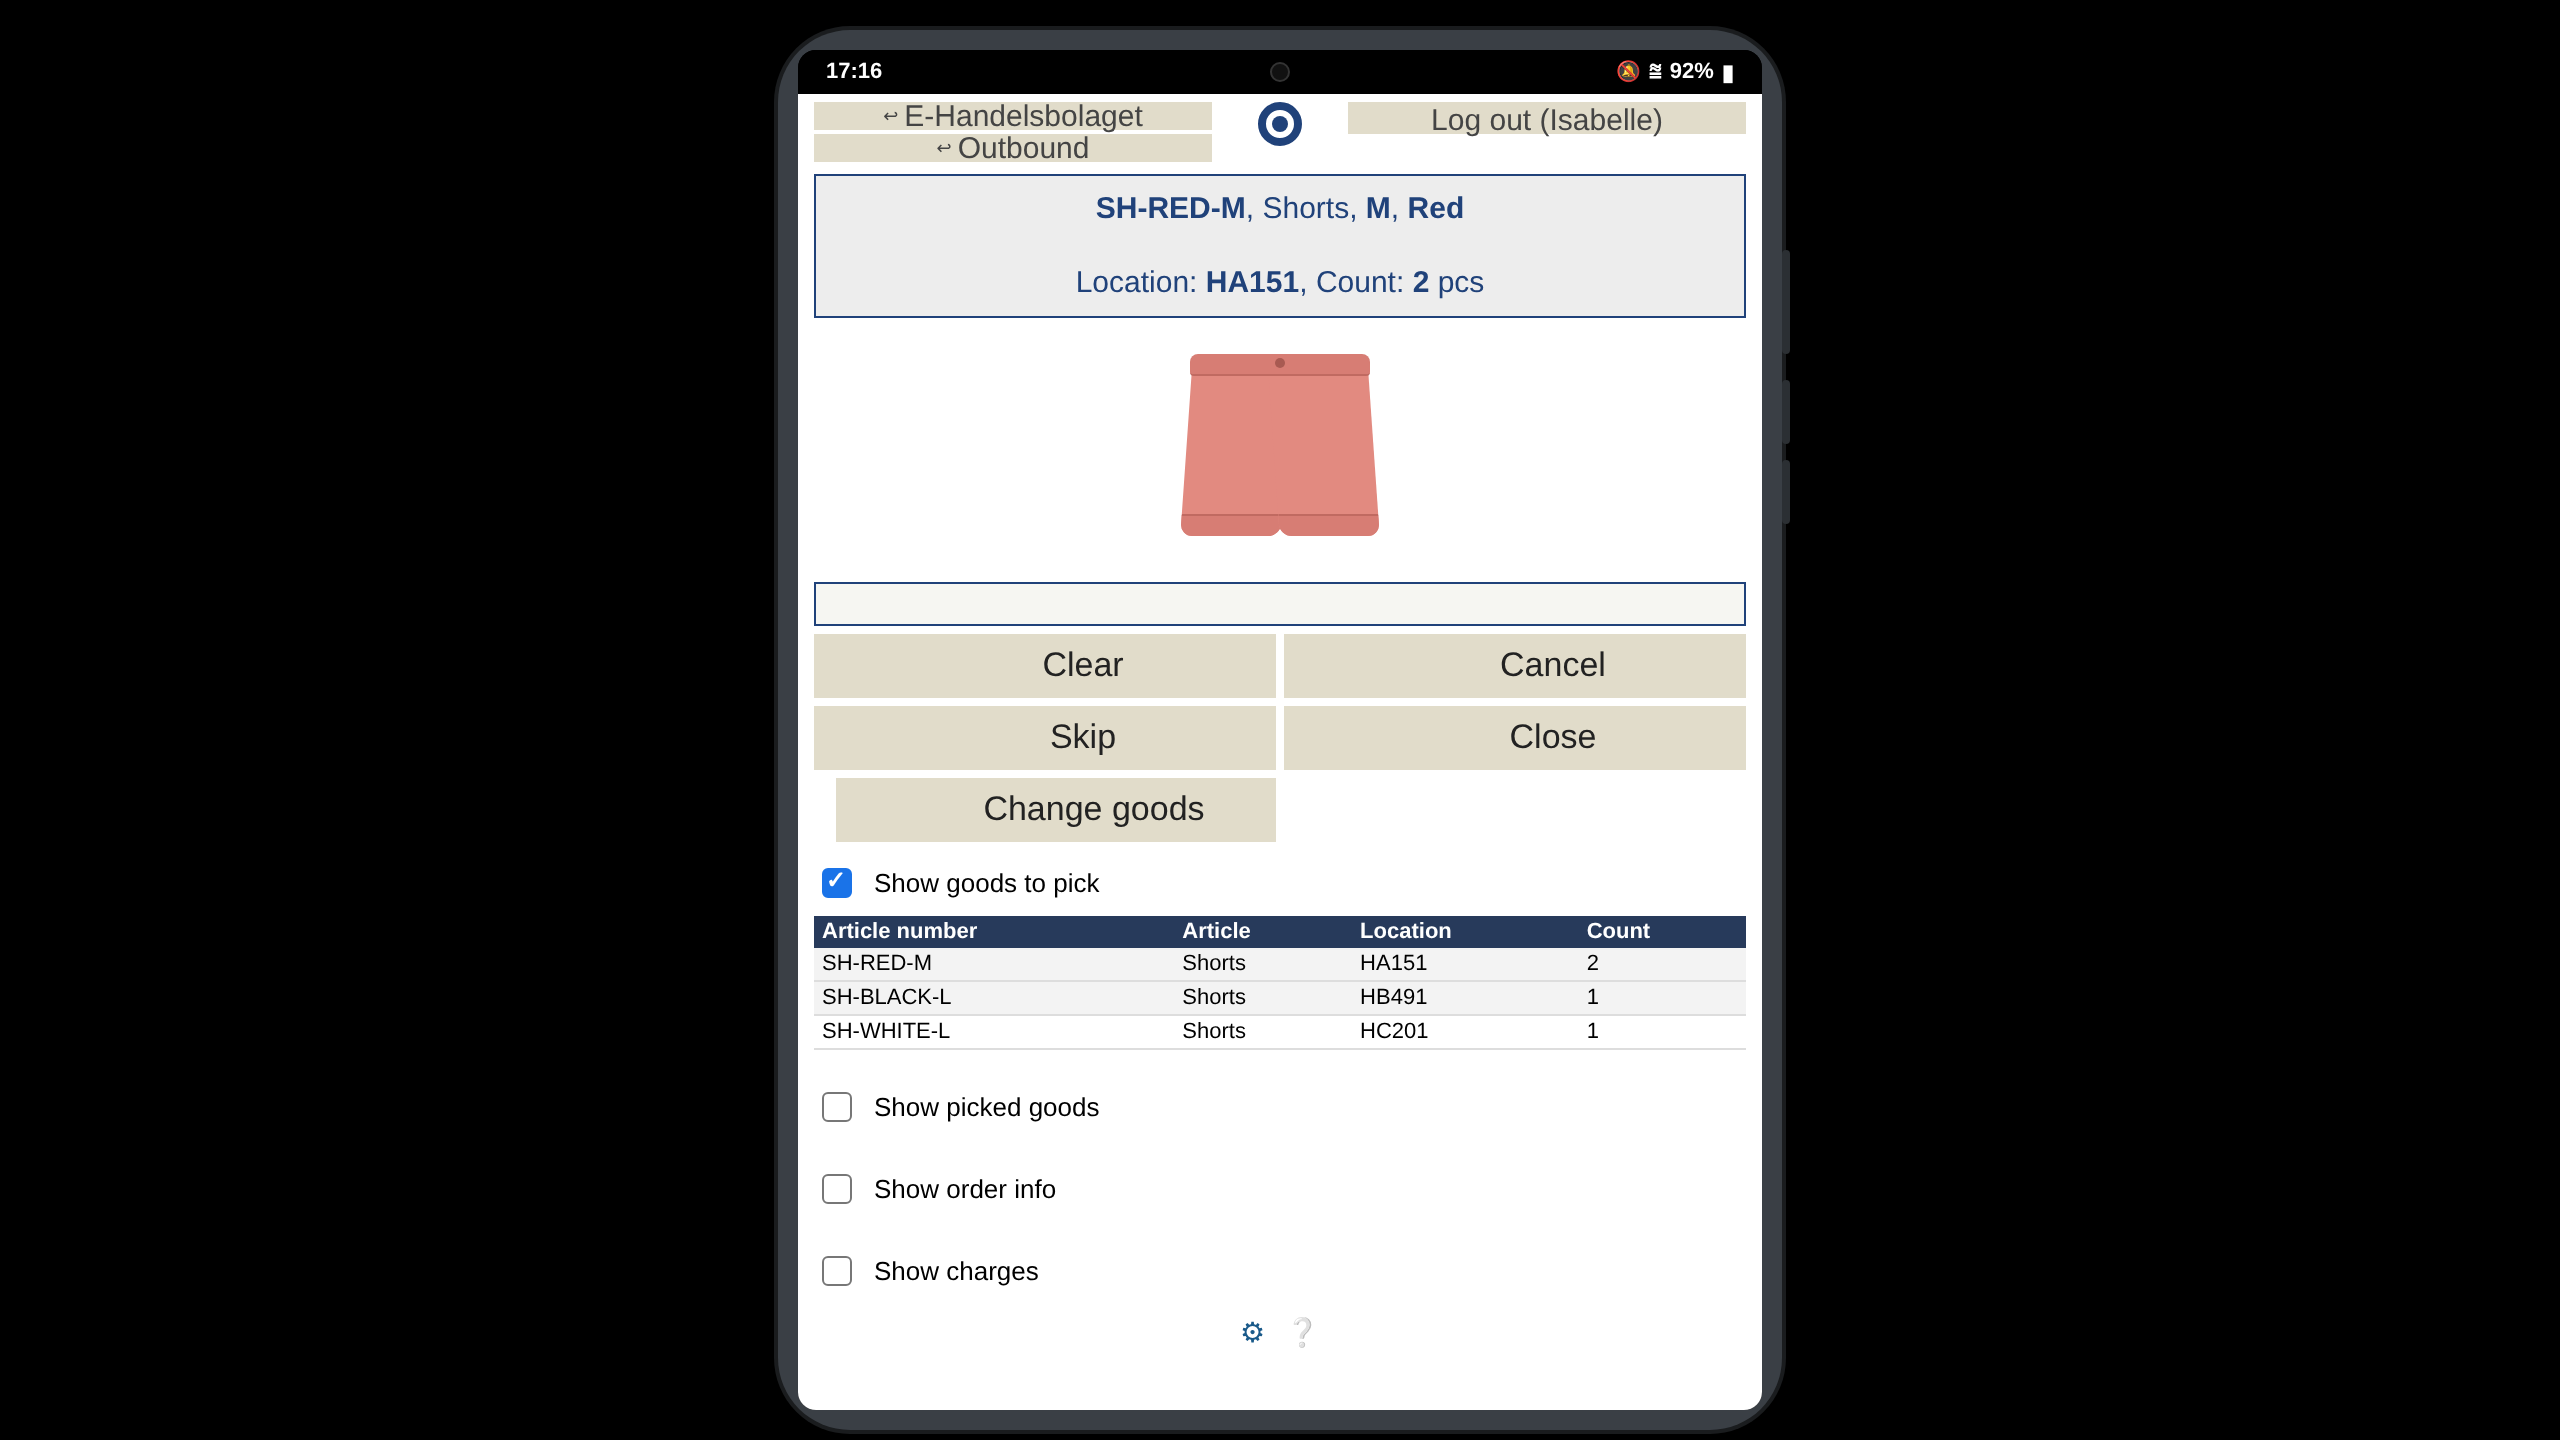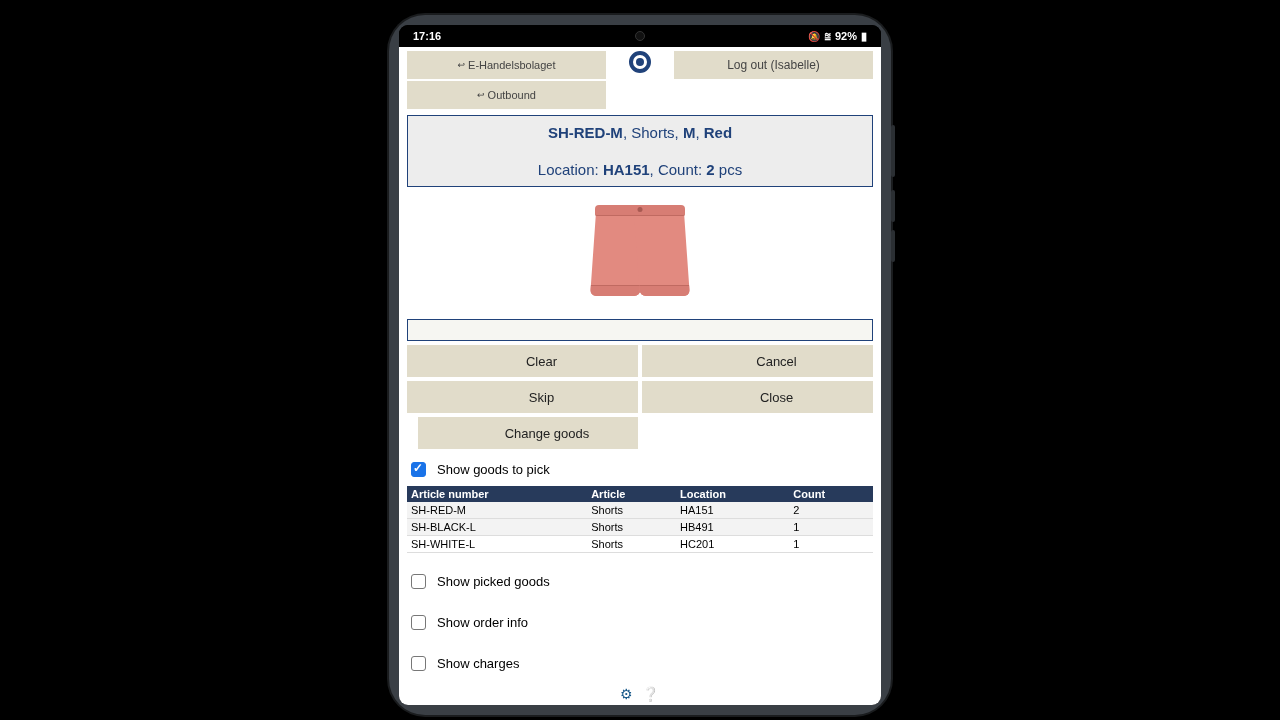--- a/index.html
+++ b/index.html
@@ -6,42 +6,42 @@
   .stage{width:1280px;height:720px;background:#000;position:relative;overflow:hidden;}
   .tablet{position:absolute;left:389px;top:15px;width:502px;height:700px;background:#3a3f45;border-radius:36px;padding:10px;box-sizing:border-box;box-shadow:0 0 0 2px #1a1c1e;}
   .tablet-inner{width:100%;height:100%;background:#000;border-radius:9px;overflow:hidden;position:relative;}
   .camera{position:absolute;top:6px;left:50%;transform:translateX(-50%);width:8px;height:8px;border-radius:50%;background:#111;border:1px solid #333;z-index:5;}
   .statusbar{height:22px;background:#000;color:#fff;display:flex;justify-content:space-between;align-items:center;padding:0 14px;font-size:11px;font-weight:600;}
   .statusbar .right{display:flex;align-items:center;gap:4px;}
   .screen{position:absolute;top:22px;left:0;right:0;bottom:0;background:#fff;overflow:hidden;}
   .content{padding:4px 8px 8px 8px;box-sizing:border-box;font-size:12px;color:#000;}
   .topbar{display:grid;grid-template-columns:1fr 60px 1fr;gap:4px;align-items:start;}
   .crumbs{display:flex;flex-direction:column;gap:2px;}
-  .crumb{background:#e1dcca;border:none;height:28px;font-size:11px;color:#444;display:flex;align-items:center;justify-content:center;cursor:pointer;}
+  .crumb{background:#e1dcca;border:none;height:14px;font-size:15px;color:#444;display:flex;align-items:center;justify-content:center;cursor:pointer;}
   .crumb::before{content:"↩";margin-right:3px;font-size:9px;}
   .logo-wrap{display:flex;justify-content:center;align-items:flex-start;padding-top:0;}
   .logo{width:22px;height:22px;border-radius:50%;border:4px solid #20427a;box-sizing:border-box;position:relative;}
   .logo::after{content:"";position:absolute;inset:3px;border-radius:50%;background:#20427a;}
-  .logout{background:#e1dcca;border:none;height:28px;font-size:12px;color:#444;cursor:pointer;}
+  .logout{background:#e1dcca;border:none;height:16px;font-size:15px;color:#444;cursor:pointer;}
   .item-box{margin-top:6px;border:1px solid #20427a;background:#ededed;padding:8px 6px;text-align:center;}
   .item-line1{color:#20427a;font-size:15px;font-weight:400;}
   .item-line1 b{font-weight:700;}
   .item-line2{color:#20427a;font-size:15px;margin-top:20px;}
   .photo-wrap{display:flex;justify-content:center;margin:12px 0 10px 0;}
   .shorts{position:relative;width:110px;height:110px;}
   .waist{position:absolute;top:6px;left:10px;right:10px;height:10px;background:#d77d74;border-radius:4px 4px 2px 2px;border-bottom:1px solid #c06a61;}
   .btn-dot{position:absolute;top:8px;left:50%;transform:translateX(-50%);width:5px;height:5px;border-radius:50%;background:#a85a52;}
   .leg{position:absolute;top:15px;width:50px;height:82px;background:#e28a80;border-radius:0 0 6px 6px;}
   .leg.l{left:8px;transform:skewX(-4deg);}
   .leg.r{right:8px;transform:skewX(4deg);}
   .cuff{position:absolute;bottom:0;left:0;right:0;height:10px;background:#d77d74;border-top:1px solid #c06a61;border-radius:0 0 6px 6px;}
   .field-label{font-size:13px;margin-top:4px;margin-bottom:2px;}
   .scan-input{width:100%;height:22px;border:1px solid #20427a;background:#f6f6f2;box-sizing:border-box;padding:0 4px;font-size:12px;}
   .btn-grid{display:grid;grid-template-columns:1fr 1fr;gap:4px;margin-top:4px;}
-  .act-btn{background:#e1dcca;border:none;height:32px;font-size:13px;color:#222;cursor:pointer;padding-left:44px;}
+  .act-btn{background:#e1dcca;border:none;height:32px;font-size:17px;color:#222;cursor:pointer;padding-left:44px;}
   .act-btn.half{grid-column:span 1;margin-left:11px;}
   .chk-row{display:flex;align-items:center;gap:8px;margin-top:10px;font-size:13px;}
   .chk{appearance:none;width:15px;height:15px;border:1.5px solid #777;border-radius:3px;position:relative;cursor:pointer;background:#fff;}
   .chk:checked{background:#1a73e8;border-color:#1a73e8;}
   .chk:checked::after{content:"✓";color:#fff;position:absolute;top:-2px;left:1px;font-size:12px;font-weight:bold;}
   table.goods{width:100%;border-collapse:collapse;margin-top:6px;font-size:11px;}
   table.goods th{background:#273a5b;color:#fff;text-align:left;padding:2px 4px;font-weight:700;}
   table.goods td{padding:2px 4px;border-bottom:1px solid #ddd;background:#fff;}
   table.goods tr:nth-child(even) td{background:#f3f3f3;}
   table.goods tr.sel td{background:#f3f3f3;}

